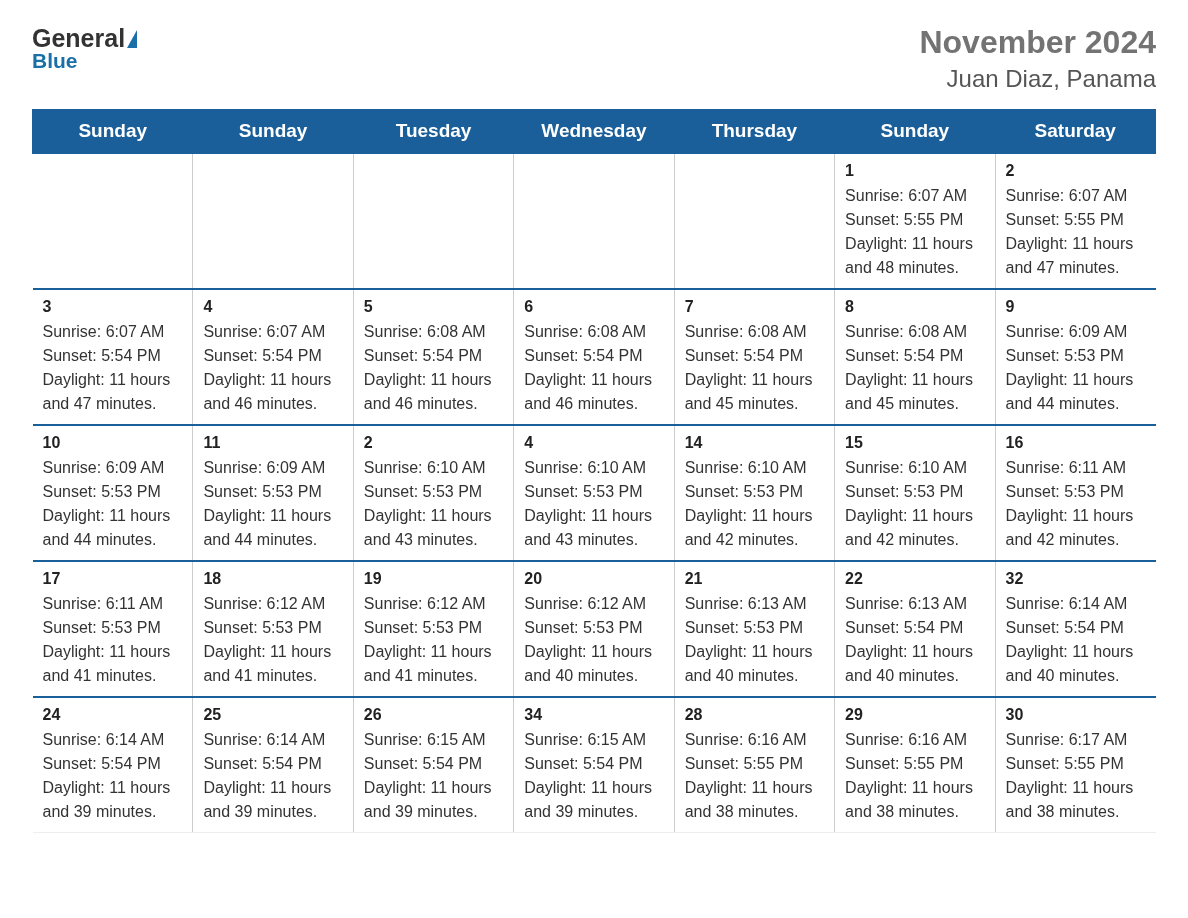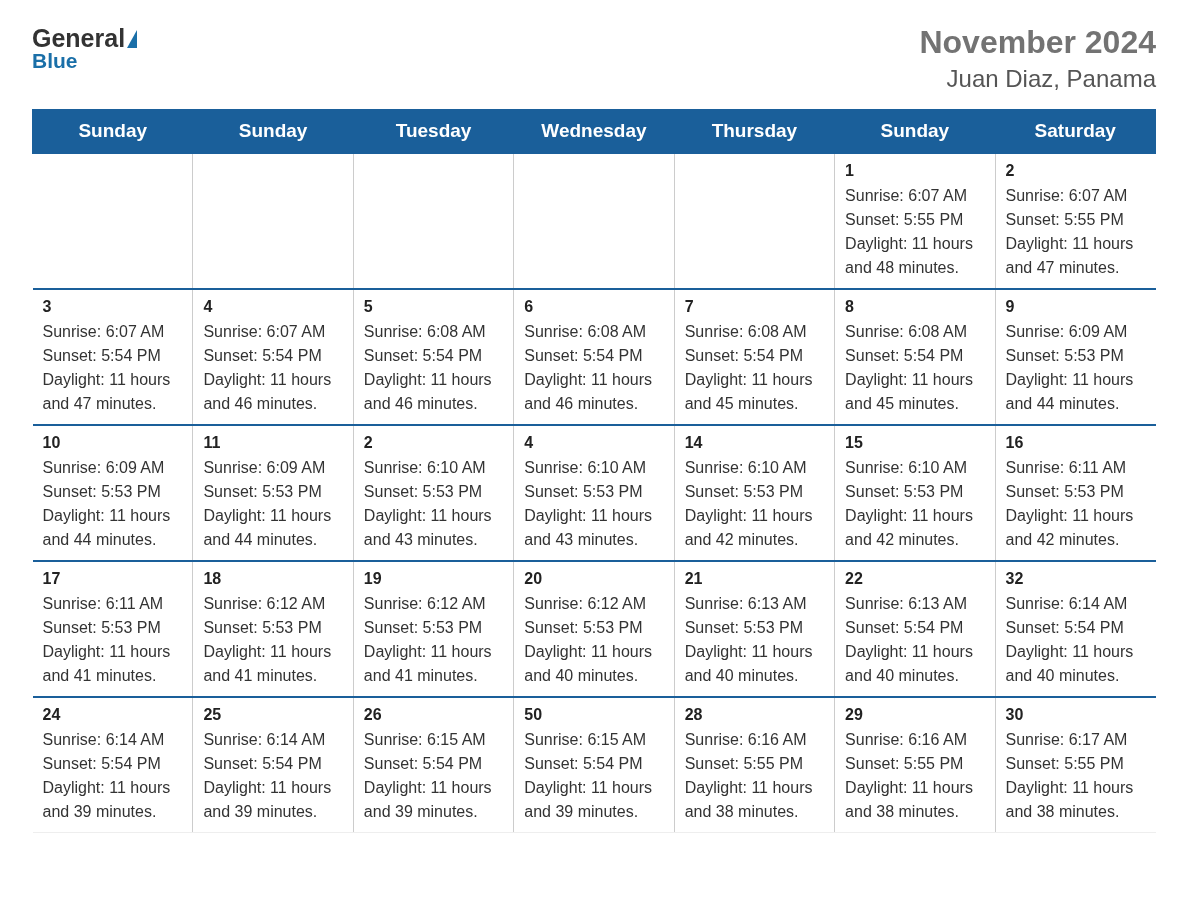--- a/index.html
+++ b/index.html
@@ -247,21 +247,21 @@
         </td>
         <td>
           <span class="day-number">25</span>
           <div class="day-info">Sunrise: 6:14 AM<br>Sunset: 5:54 PM<br>Daylight: 11 hours and 39 minutes.</div>
         </td>
         <td>
           <span class="day-number">26</span>
           <div class="day-info">Sunrise: 6:15 AM<br>Sunset: 5:54 PM<br>Daylight: 11 hours and 39 minutes.</div>
         </td>
         <td>
-          <span class="day-number">50</span>
+          <span class="day-number">34</span>
           <div class="day-info">Sunrise: 6:15 AM<br>Sunset: 5:54 PM<br>Daylight: 11 hours and 39 minutes.</div>
         </td>
         <td>
           <span class="day-number">28</span>
           <div class="day-info">Sunrise: 6:16 AM<br>Sunset: 5:55 PM<br>Daylight: 11 hours and 38 minutes.</div>
         </td>
         <td>
           <span class="day-number">29</span>
           <div class="day-info">Sunrise: 6:16 AM<br>Sunset: 5:55 PM<br>Daylight: 11 hours and 38 minutes.</div>
         </td>

